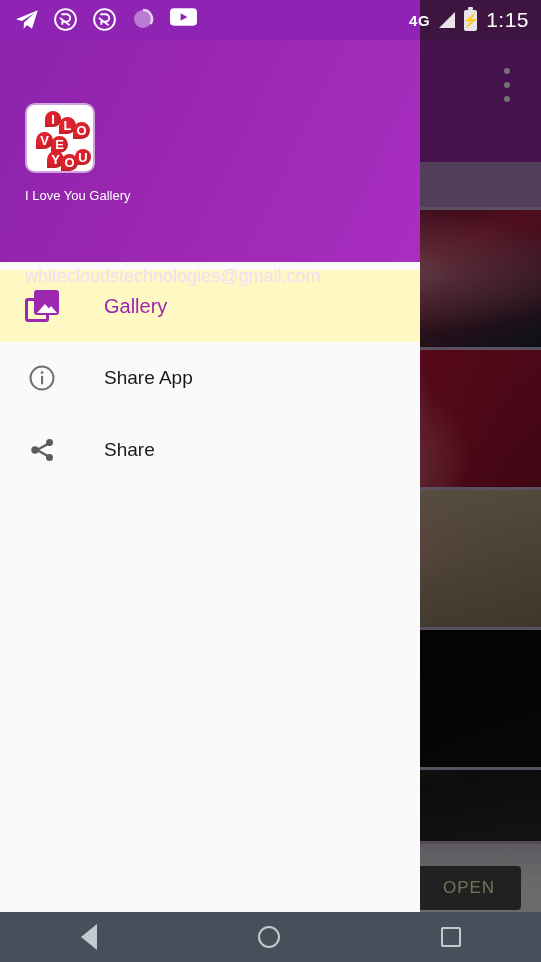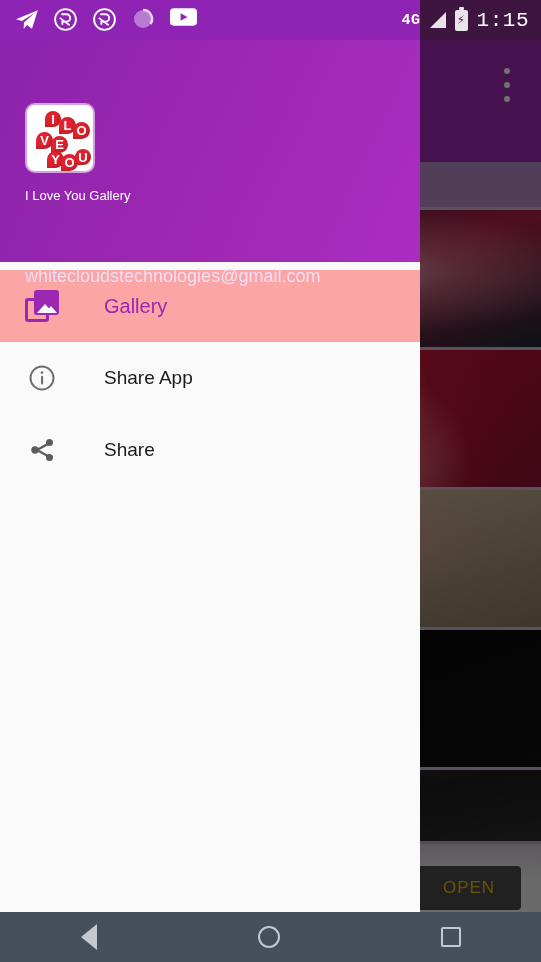--- a/index.html
+++ b/index.html
@@ -125,38 +125,37 @@
     position: absolute; left: 0; top: 801px;
     width: 541px; height: 111px;
     background: linear-gradient(180deg, #cfc6d4 0%, #e8e8e8 30%, #f3f3f3 100%);
     border-top: 3px solid #b9a8c4;
   }
   #open-button {
     position: absolute; right: 20px; top: 22px;
     width: 104px; height: 44px;
     border-radius: 4px;
     background: #4b4b4b;
-    color: #eab308;
+    color: #fef9c3;
     font-size: 17px; letter-spacing: 1px;
     display: flex; align-items: center; justify-content: center;
   }
   #scrim {
     position: absolute; left: 0; top: 40px;
     width: 541px; height: 872px;
     background: rgba(0,0,0,0.55);
   }
 
   
   #status-bar {
     position: absolute; left: 0; top: 0;
     width: 541px; height: 40px;
     background: #3d1540;
     display: flex; align-items: center;
     z-index: 40;
-    font-family: Liberation Mono, monospace;
   }
   #status-left-bg {
     position: absolute; left: 0; top: 0;
     width: 420px; height: 40px;
     background: #8e23b4;
   }
   #status-icons {
     position: relative; display: flex; align-items: center;
     gap: 13px; padding-left: 14px; z-index: 2;
   }
@@ -226,21 +225,21 @@
   }
   #app-email {
     position: absolute; left: 25px; top: 178px;
     color: #f0ddf7; font-size: 18px; margin-top: 48px;
   }
   #nav-list { padding-top: 8px; }
   .nav-item {
     height: 72px; display: flex; align-items: center;
     padding-left: 18px; box-sizing: border-box;
   }
-  .nav-item.selected { background: #fca5a5; }
+  .nav-item.selected { background: #fef9c3; }
   .nav-icon {
     width: 48px; height: 48px; position: relative;
     display: flex; align-items: center; justify-content: center;
     flex: 0 0 48px;
   }
   .nav-label {
     margin-left: 38px; font-size: 19px; color: #1a1a1a;
   }
   .nav-item.selected .nav-label { color: #9c27b0; font-size: 20px; }
 

